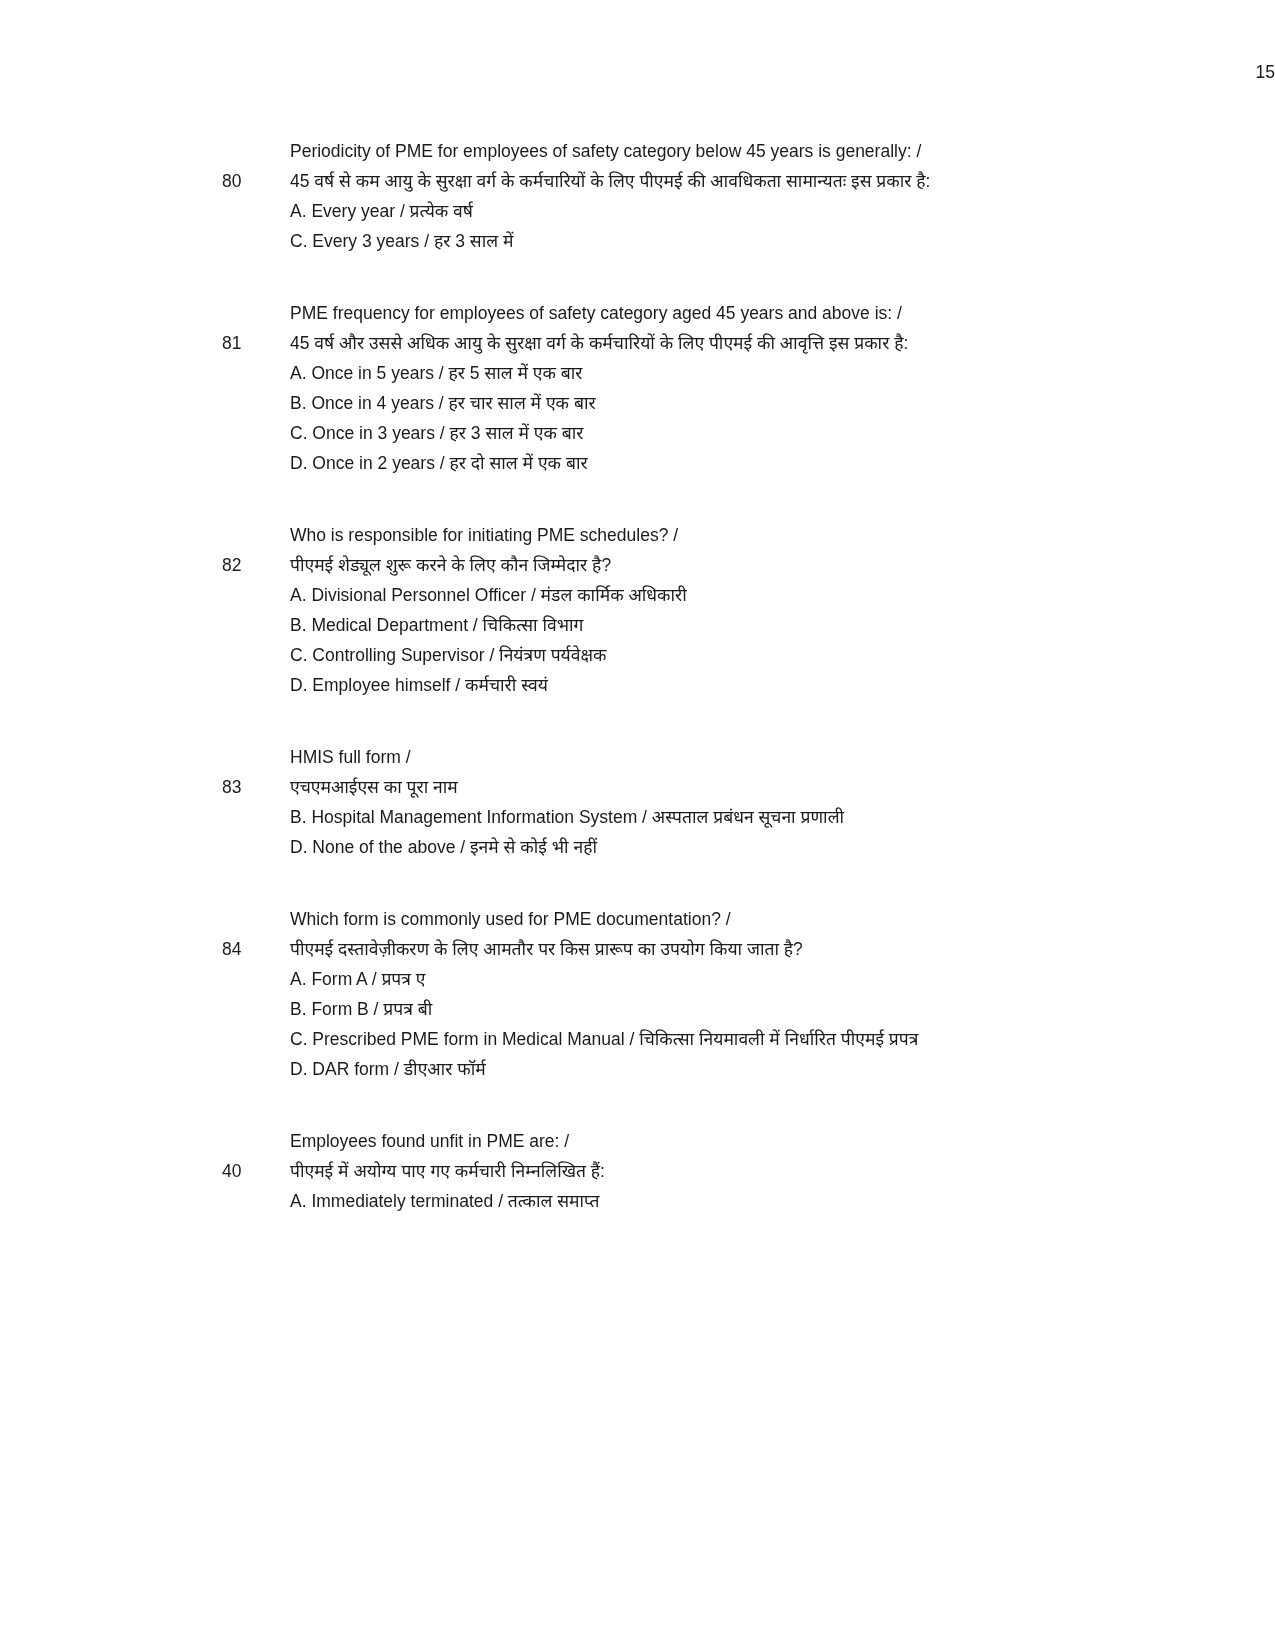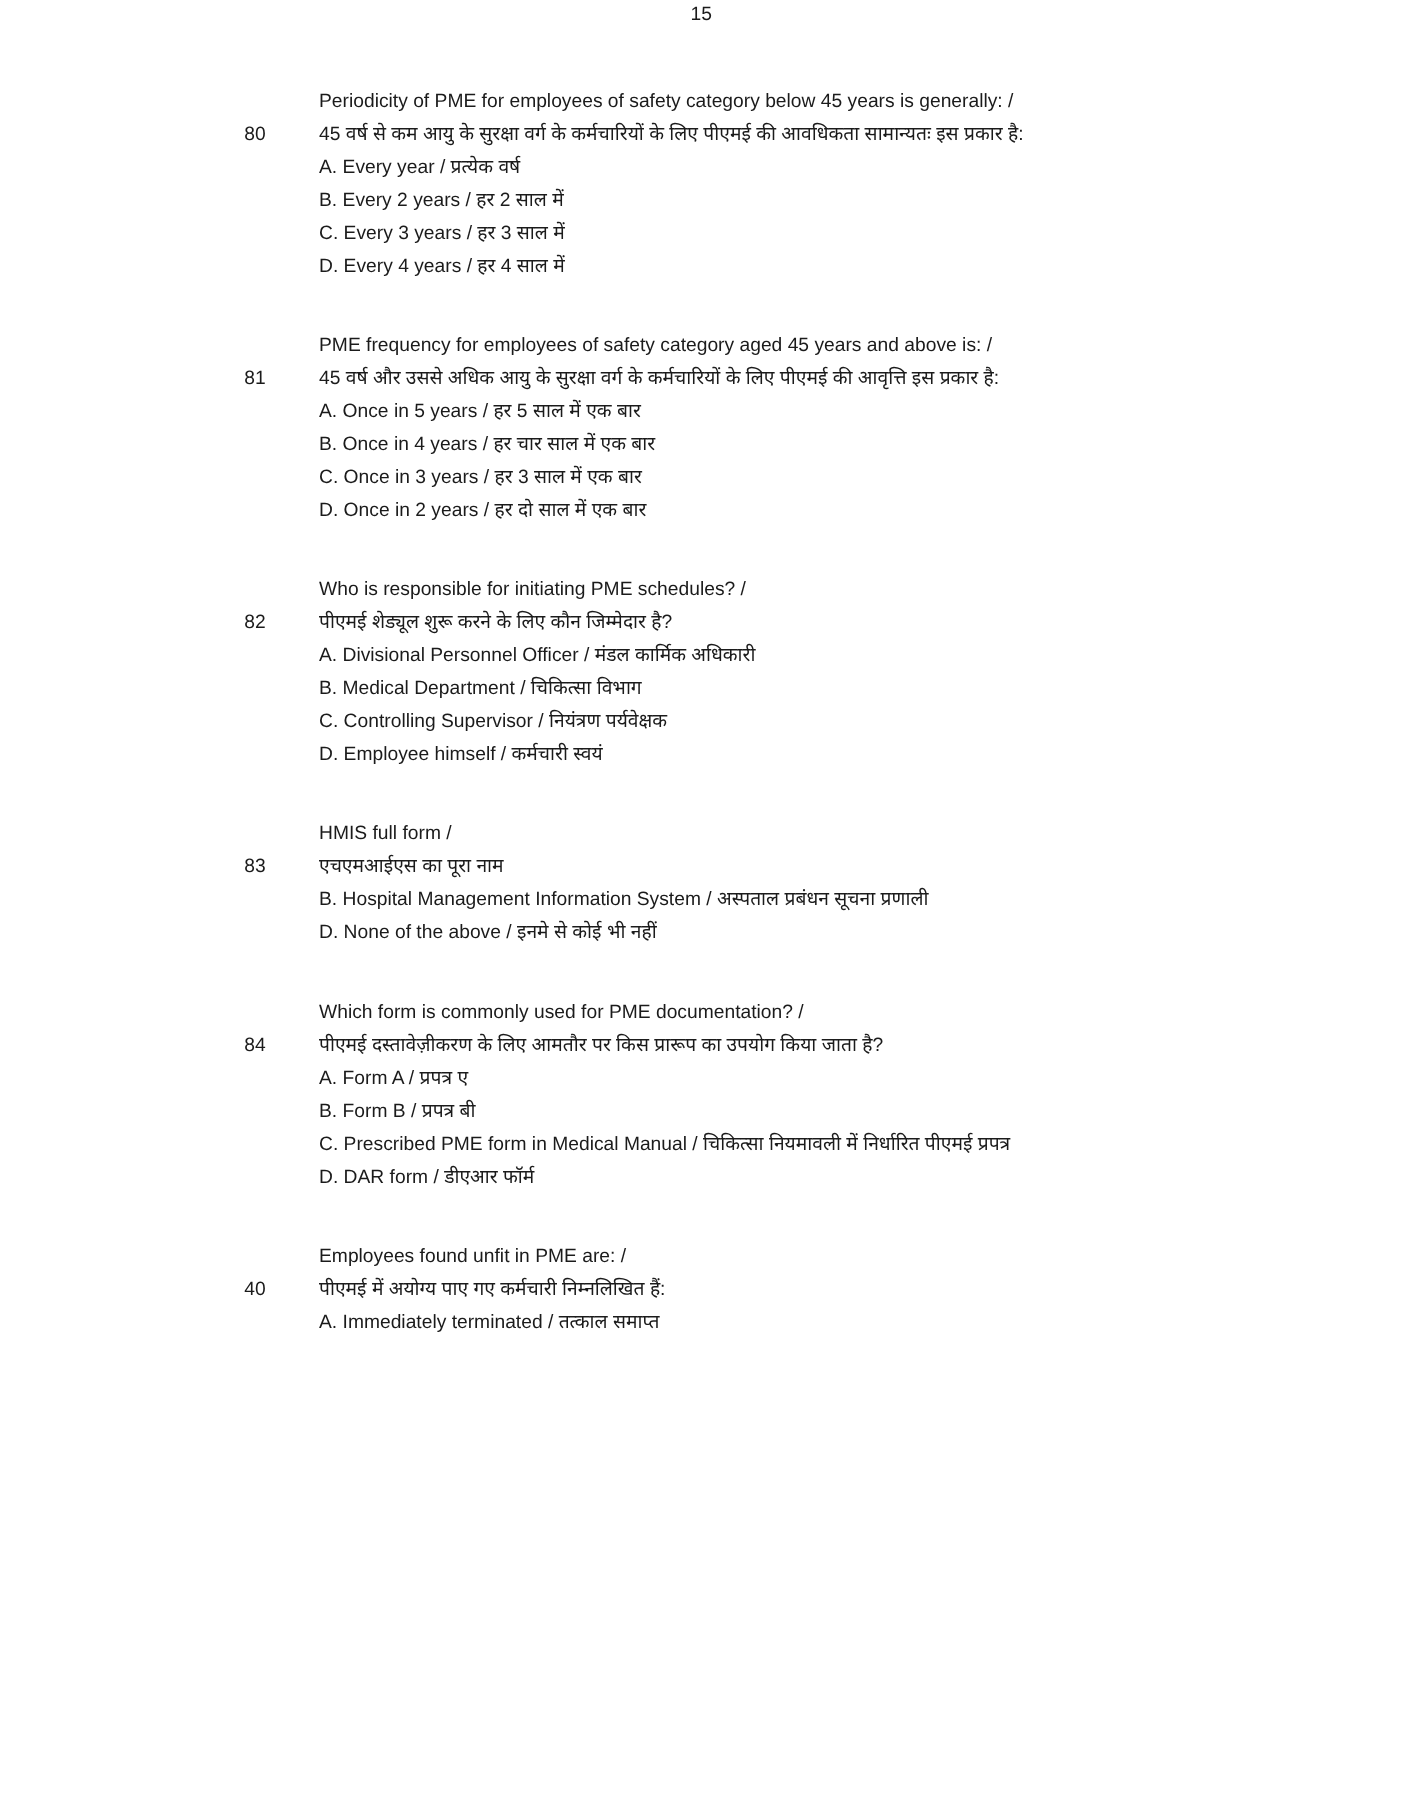--- a/index.html
+++ b/index.html
@@ -12,21 +12,22 @@
     width: 1275px;
     height: 1651px;
     background: #ffffff;
     color: #1b1b1b;
     font-family: "Liberation Sans", sans-serif;
     font-size: 17.5px;
     line-height: 30px;
     overflow: hidden;
   }
   .page-number {
-    text-align: center;
+    padding-top: 60px;
+    text-align: right;
     line-height: 24px;
   }
   .body-col {
     margin-left: 222px;
     margin-top: 52px;
     width: 910px;
   }
   .row {
     display: flex;
     align-items: flex-end;
@@ -64,23 +65,21 @@
         <div class="num-cell">80</div>
         <div class="text-cell intro">
           <div class="line en">Periodicity of PME for employees of safety category below 45 years is generally: /</div>
           <div class="line hi">45 वर्ष से कम आयु के सुरक्षा वर्ग के कर्मचारियों के लिए पीएमई की आवधिकता सामान्यतः इस प्रकार है:</div>
         </div>
       </div>
       <div class="row q-options">
         <div class="num-cell"></div>
         <div class="text-cell">
           <div class="opt">A. Every year / प्रत्येक वर्ष</div>
-          <div class="opt">B. Every 2 years / हर 2 साल में</div>
           <div class="opt">C. Every 3 years / हर 3 साल में</div>
-          <div class="opt">D. Every 4 years / हर 4 साल में</div>
         </div>
       </div>
     </div>
 
     <div class="question">
       <div class="row q-head">
         <div class="num-cell">81</div>
         <div class="text-cell intro">
           <div class="line en">PME frequency for employees of safety category aged 45 years and above is: /</div>
           <div class="line hi">45 वर्ष और उससे अधिक आयु के सुरक्षा वर्ग के कर्मचारियों के लिए पीएमई की आवृत्ति इस प्रकार है:</div>

